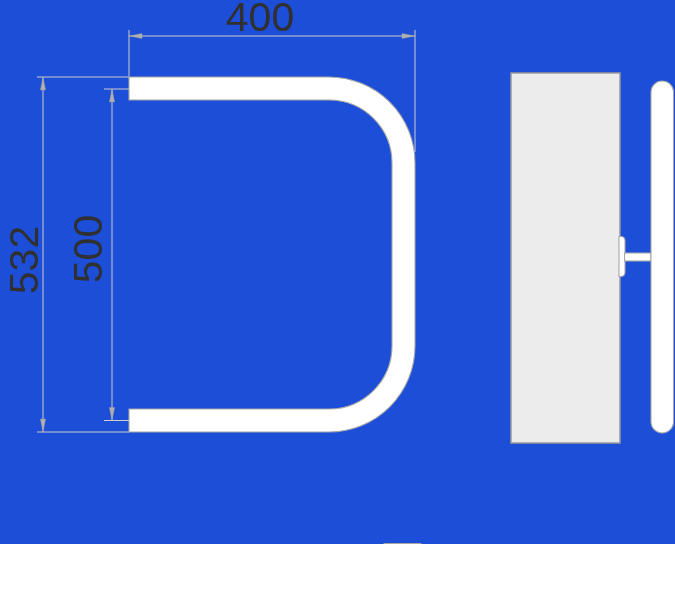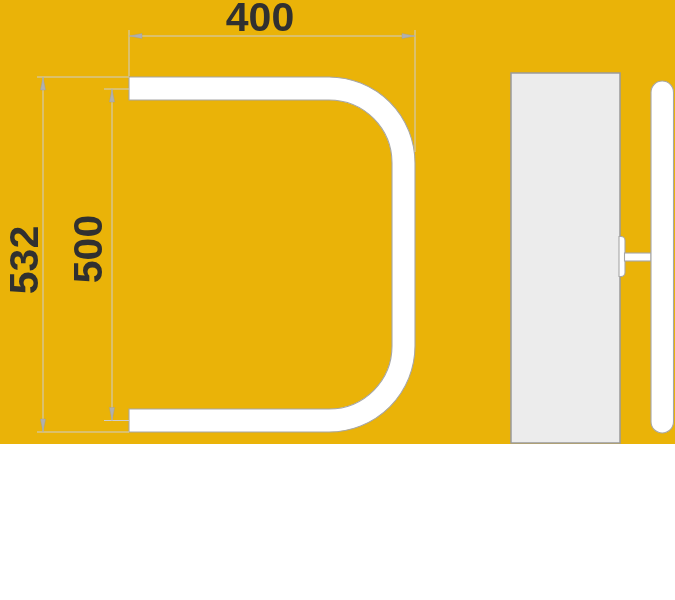--- a/index.html
+++ b/index.html
@@ -1,23 +1,22 @@
 <!DOCTYPE html>
 <html><head>
 <meta charset="utf-8">
 <style>
   html, body { margin: 0; padding: 0; background: #ffffff; }
   .canvas {
     position: relative;
     width: 675px;
-    height: 444px;
-    background: #eab308;
+    height: 544px;
+    background: #1d4ed8;
     font-family: "Liberation Sans", sans-serif;
     overflow: hidden;
-    font-weight: bold;
   }
   svg { display: block; }
   .outline      { fill: #ffffff; stroke: #a6a6a6; stroke-width: 1.1; }
   .outline-open { fill: none;    stroke: #a6a6a6; stroke-width: 1.1; }
   .plate        { stroke: #9a9a9a; stroke-width: 1.5; }
   .dimline      { stroke: #cdcdcd; stroke-width: 1; fill: none; }
   .arrow        { fill: #b0b0b0; stroke: #9a9a9a; stroke-width: 0.4; }
   .dimtext      { fill: #303030; font-size: 41px; font-family: "Liberation Sans", sans-serif; }
 </style>
 </head>

